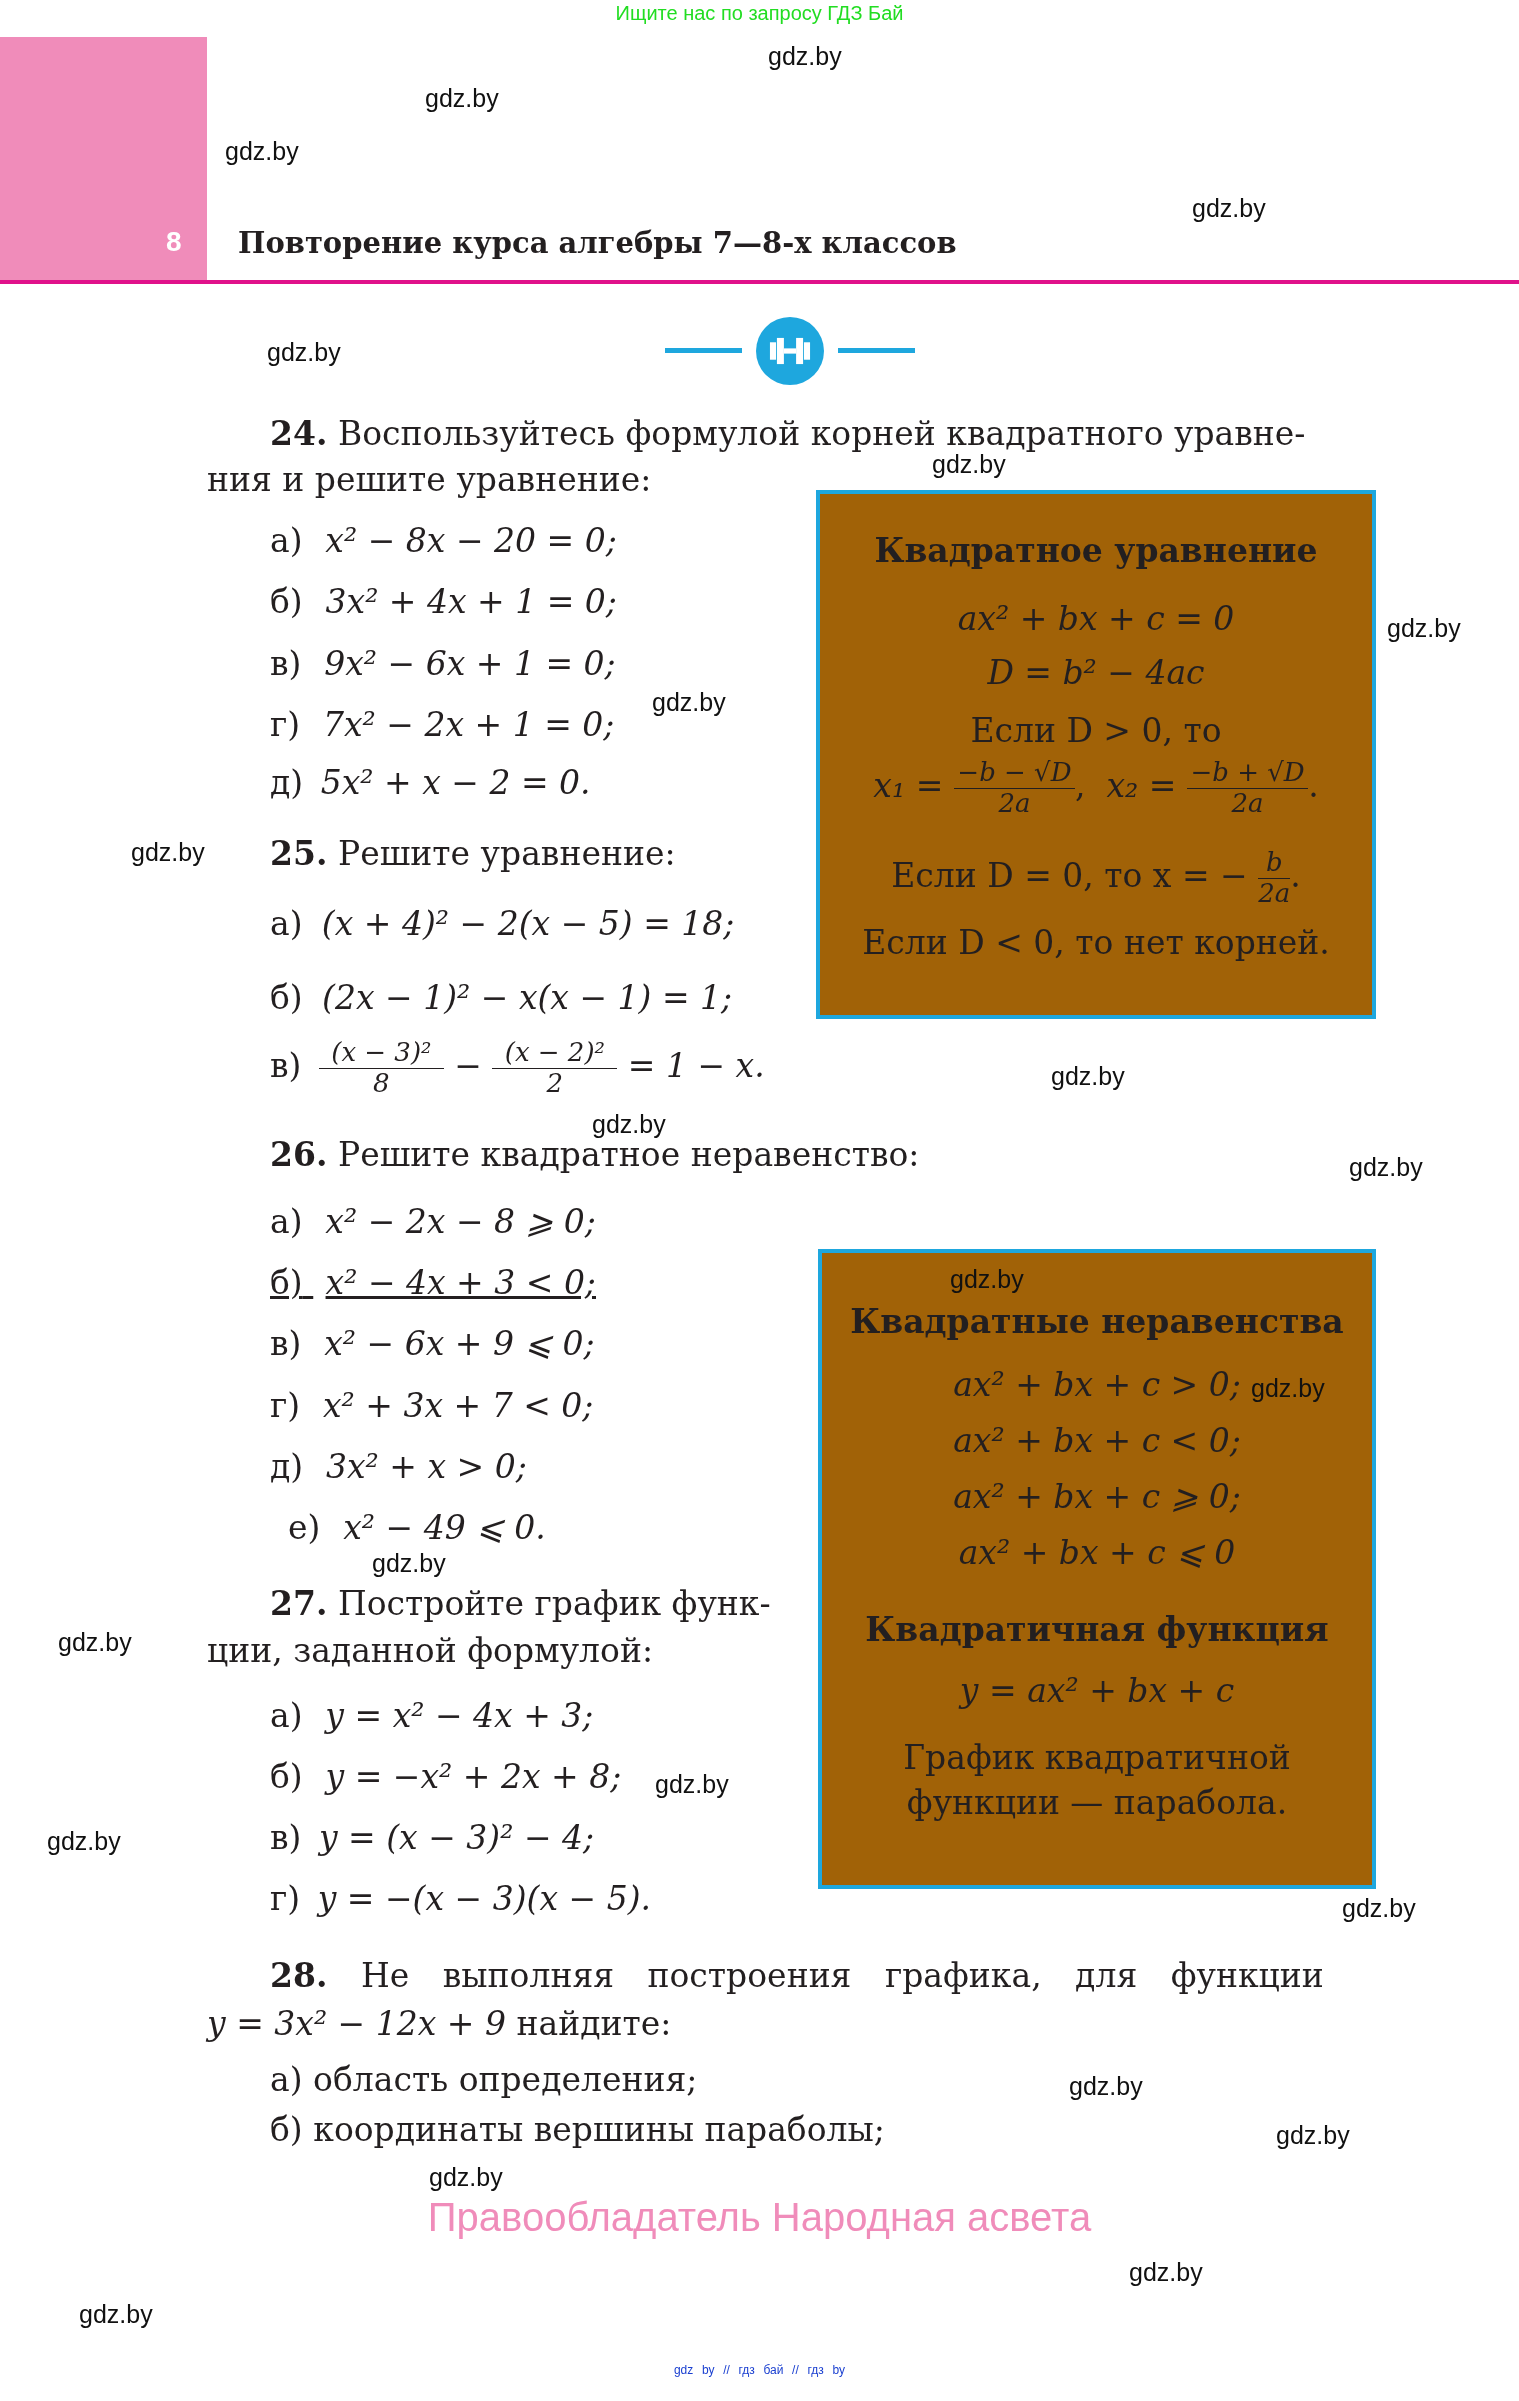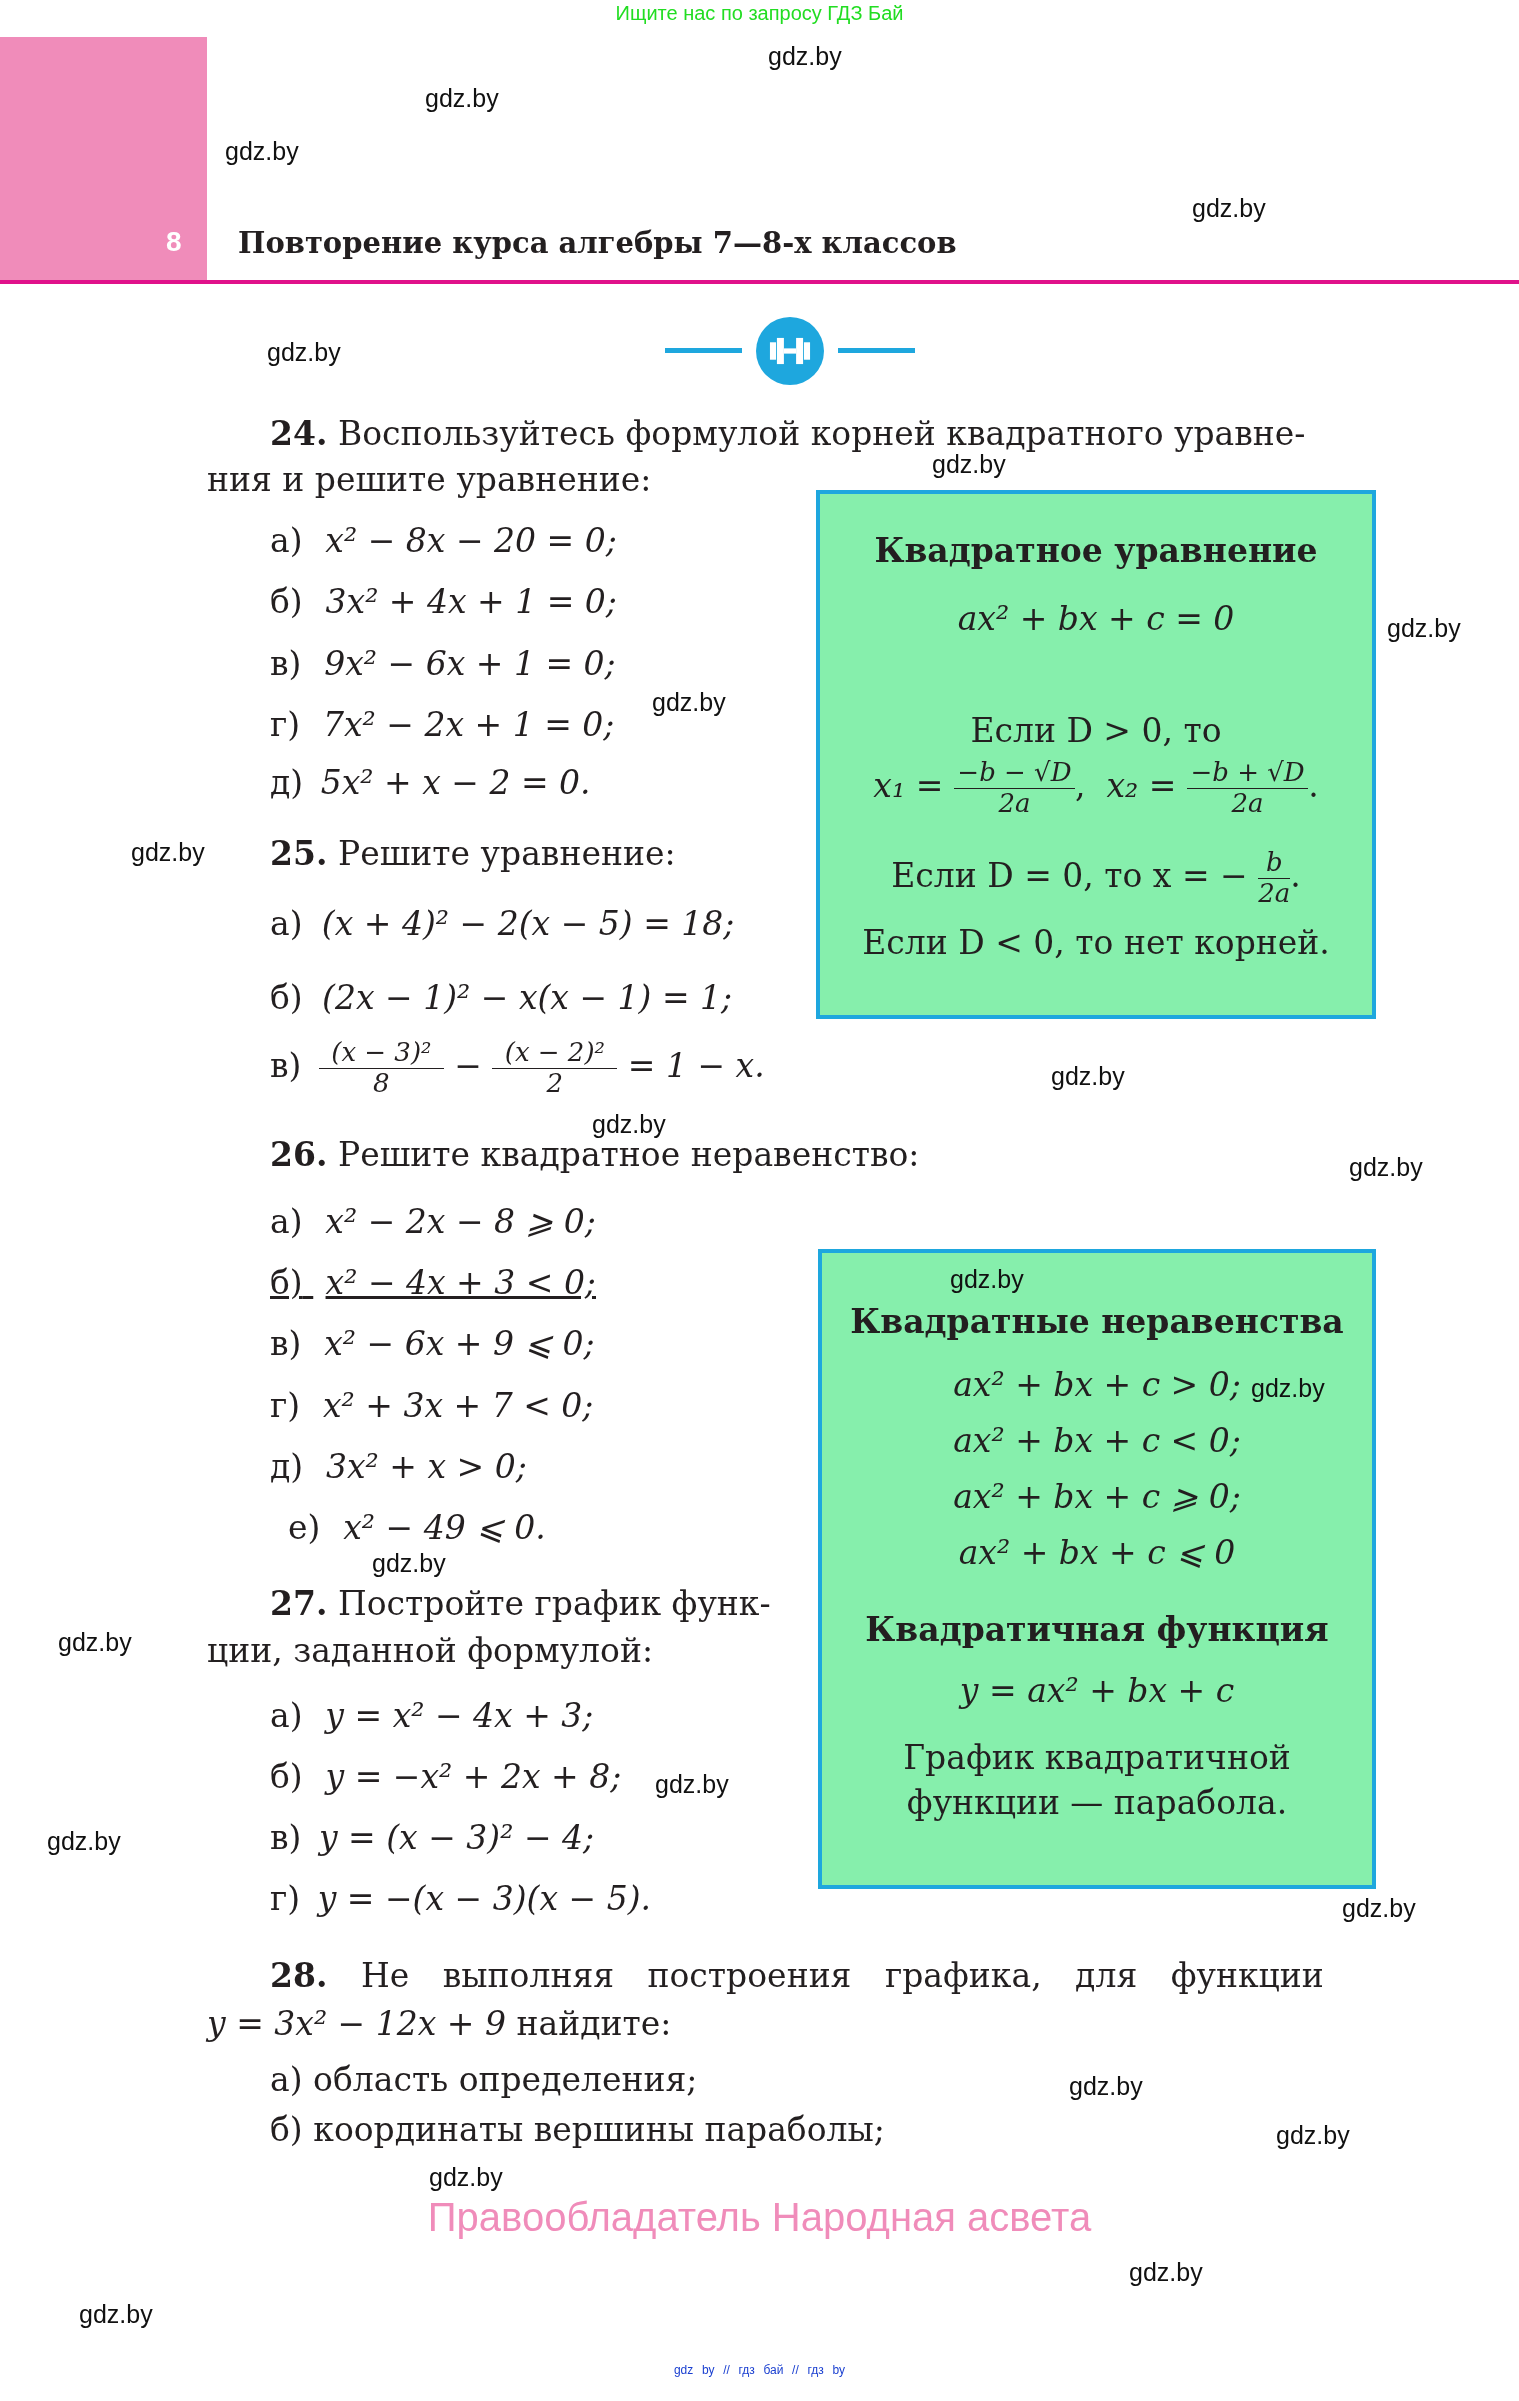--- a/index.html
+++ b/index.html
@@ -16,21 +16,21 @@
                    font-weight:bold; font-size:29px; color:#231f20; white-space:nowrap; }
   .divider-line { position:absolute; top:348px; height:5.3px; background:#1ea7de; }
   .divider-circle { position:absolute; left:756px; top:317px; width:68px; height:68px; border-radius:50%; background:#1ea7de; }
   .text { position:absolute; font-size:33px; line-height:46px; white-space:nowrap; }
   .num { font-weight:bold; }
   .m { font-style:italic; }
   .frac { display:inline-block; vertical-align:middle; text-align:center; }
   .frac > span { display:block; line-height:1.15; }
   .frac .n { border-bottom:1.8px solid #231f20; padding:0 3.5px; font-size:26px; }
   .frac .d { font-size:26px; }
-  .box { position:absolute; background:#86efac; border:4.4px solid #1ea7de; box-sizing:border-box; }
+  .box { position:absolute; background:#a16207; border:4.4px solid #1ea7de; box-sizing:border-box; }
   .box .line { position:absolute; left:0; width:100%; text-align:center; font-size:33px; white-space:nowrap; }
   .box .h { font-weight:bold; }
   .copyright { position:absolute; top:2195px; left:0; width:1519px; text-align:center;
                font-family:"Liberation Sans", sans-serif; font-size:40px; color:#f08cba; }
   .footer { position:absolute; top:2363px; left:0; width:1519px; text-align:center;
             font-family:"Liberation Sans", sans-serif; font-size:12px; color:#1a3fd0; word-spacing:5.3px; }
 </style>
 </head>
 <body>
 
@@ -76,20 +76,21 @@
   <span class="m" style="margin-left:12.3px;">7x² − 2x + 1 = 0;</span>
 </div>
 <div class="text" style="left:270px;top:760px;">
   <span>д)</span>
   <span class="m" style="margin-left:7px;">5x² + x − 2 = 0.</span>
 </div>
 
 <div class="box" style="left:816px;top:490px;width:560px;height:529px;">
   <div class="line h" style="top:37px;">Квадратное уравнение</div>
   <div class="line m" style="top:105px;">ax² + bx + c = 0</div>
+  <div class="line m" style="top:159px;">D = b² − 4ac</div>
   <div class="line" style="top:217px;">Если D &gt; 0, то</div>
   <div class="line" style="top:264px;">
     <span class="m">x₁ =</span>
     <span class="frac">
       <span class="n m">−b − √D</span>
       <span class="d m">2a</span>
     </span>,&nbsp;
     <span class="m">x₂ =</span>
     <span class="frac">
       <span class="n m">−b + √D</span>

